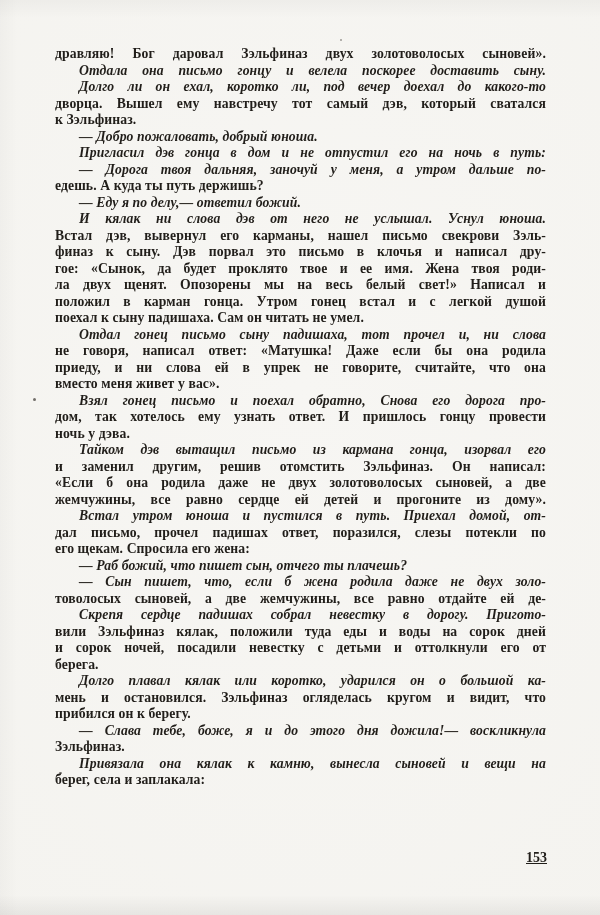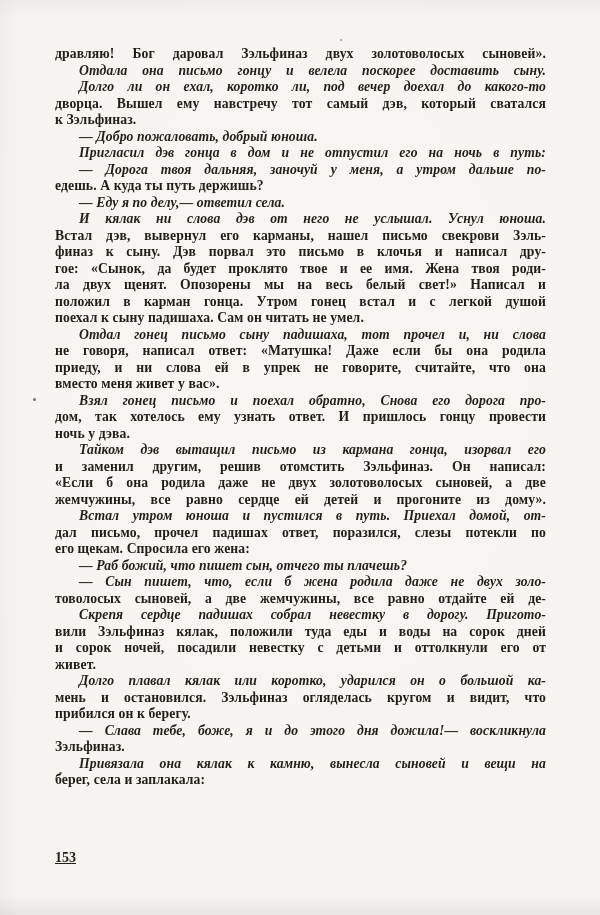--- a/index.html
+++ b/index.html
@@ -37,20 +37,21 @@
     text-align-last:justify;
     text-justify:inter-word;
     white-space:normal;
     overflow:hidden;
   }
   .line.end{ text-align-last:left; }
   .line.indent{ text-indent:24px;font-style:italic; }
   .page-number{
     position:absolute;
     top:849px; left:55px; width:492px;
+    text-align:right;
     font-size:14px;
     font-weight:600;
     line-height:17px;
     text-decoration:underline;
   }
   .speck{
     position:absolute;
     background:#46423c;
     border-radius:50%;
     opacity:.75;
@@ -66,21 +67,21 @@
   <div class="text-block">
       <div class="line">дравляю! Бог даровал Зэльфиназ двух золотоволосых сыновей».</div>
       <div class="line indent">Отдала она письмо гонцу и велела поскорее доставить сыну.</div>
       <div class="line indent">Долго ли он ехал, коротко ли, под вечер доехал до какого-то</div>
       <div class="line">дворца. Вышел ему навстречу тот самый дэв, который сватался</div>
       <div class="line end">к Зэльфиназ.</div>
       <div class="line indent end">— Добро пожаловать, добрый юноша.</div>
       <div class="line indent">Пригласил дэв гонца в дом и не отпустил его на ночь в путь:</div>
       <div class="line indent">— Дорога твоя дальняя, заночуй у меня, а утром дальше по-</div>
       <div class="line end">едешь. А куда ты путь держишь?</div>
-      <div class="line indent end">— Еду я по делу,— ответил села.</div>
+      <div class="line indent end">— Еду я по делу,— ответил божий.</div>
       <div class="line indent">И кялак ни слова дэв от него не услышал. Уснул юноша.</div>
       <div class="line">Встал дэв, вывернул его карманы, нашел письмо свекрови Зэль-</div>
       <div class="line">финаз к сыну. Дэв порвал это письмо в клочья и написал дру-</div>
       <div class="line">гое: «Сынок, да будет проклято твое и ее имя. Жена твоя роди-</div>
       <div class="line">ла двух щенят. Опозорены мы на весь белый свет!» Написал и</div>
       <div class="line">положил в карман гонца. Утром гонец встал и с легкой душой</div>
       <div class="line end">поехал к сыну падишаха. Сам он читать не умел.</div>
       <div class="line indent">Отдал гонец письмо сыну падишаха, тот прочел и, ни слова</div>
       <div class="line">не говоря, написал ответ: «Матушка! Даже если бы она родила</div>
       <div class="line">приеду, и ни слова ей в упрек не говорите, считайте, что она</div>
@@ -94,21 +95,21 @@
       <div class="line">жемчужины, все равно сердце ей детей и прогоните из дому».</div>
       <div class="line indent">Встал утром юноша и пустился в путь. Приехал домой, от-</div>
       <div class="line">дал письмо, прочел падишах ответ, поразился, слезы потекли по</div>
       <div class="line end">его щекам. Спросила его жена:</div>
       <div class="line indent end">— Раб божий, что пишет сын, отчего ты плачешь?</div>
       <div class="line indent">— Сын пишет, что, если б жена родила даже не двух золо-</div>
       <div class="line">товолосых сыновей, а две жемчужины, все равно отдайте ей де-</div>
       <div class="line indent">Скрепя сердце падишах собрал невестку в дорогу. Пригото-</div>
       <div class="line">вили Зэльфиназ кялак, положили туда еды и воды на сорок дней</div>
       <div class="line">и сорок ночей, посадили невестку с детьми и оттолкнули его от</div>
-      <div class="line end">живет.</div>
+      <div class="line end">берега.</div>
       <div class="line indent">Долго плавал кялак или коротко, ударился он о большой ка-</div>
       <div class="line">мень и остановился. Зэльфиназ огляделась кругом и видит, что</div>
       <div class="line end">прибился он к берегу.</div>
       <div class="line indent">— Слава тебе, боже, я и до этого дня дожила!— воскликнула</div>
       <div class="line end">Зэльфиназ.</div>
       <div class="line indent">Привязала она кялак к камню, вынесла сыновей и вещи на</div>
       <div class="line end">берег, села и заплакала:</div>
     </div>
   <div class="page-number">153</div>
   <div class="speck s1"></div>

